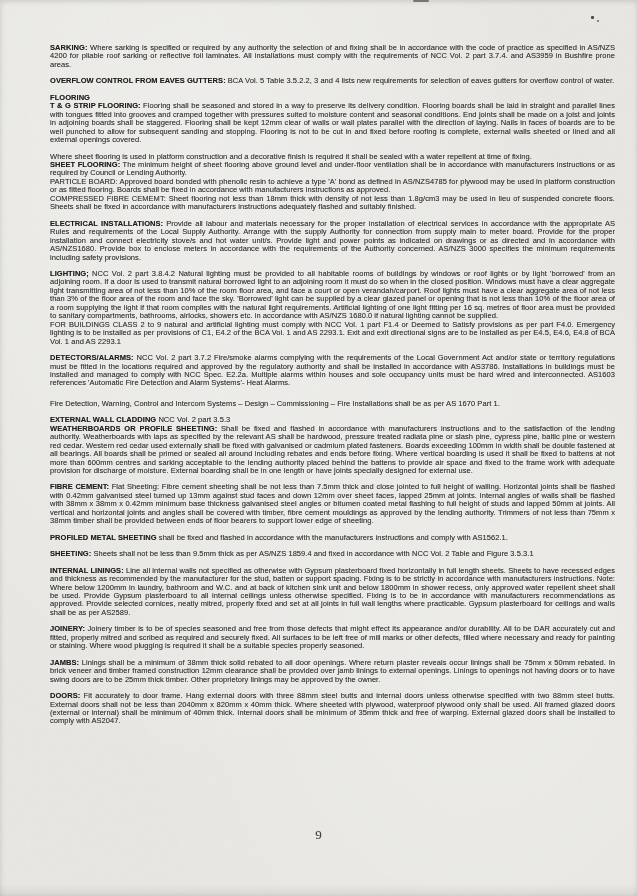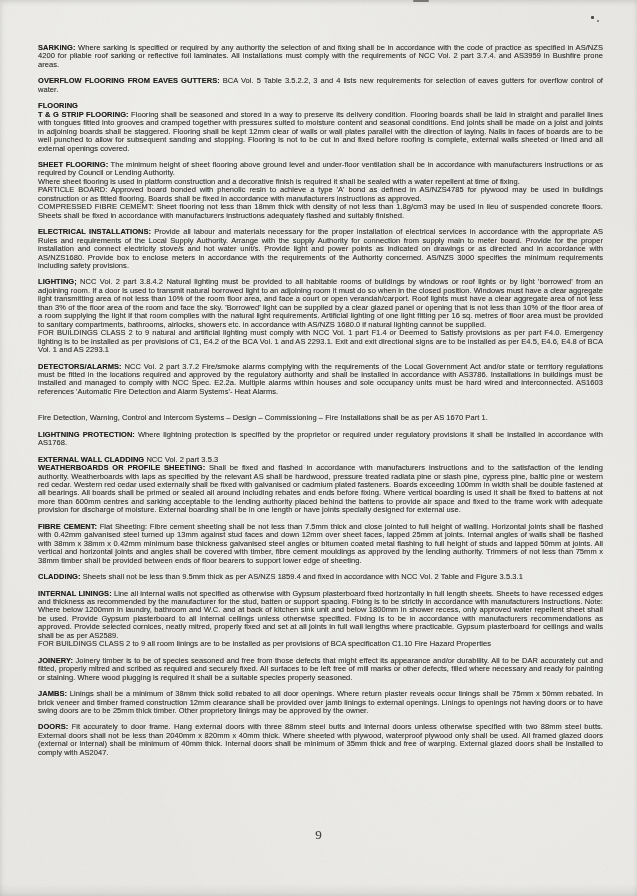--- a/index.html
+++ b/index.html
@@ -20,31 +20,31 @@
     overflow:hidden;
   }
   .noise{position:absolute;top:0;left:0;pointer-events:none;}
   .edge-bottom{position:absolute;left:0;right:0;bottom:0;height:12px;
     background:linear-gradient(rgba(0,0,0,0), rgba(0,0,0,0.07));}
   .top-dash{position:absolute;left:413px;top:0;width:16px;height:2px;background:rgba(40,40,40,0.55);border-radius:1px;}
   .speck1{position:absolute;left:591px;top:16px;width:3px;height:3px;background:#4a4a48;border-radius:1px;}
   .speck2{position:absolute;left:597px;top:20px;width:2px;height:2px;background:#6a6a66;border-radius:1px;}
   .doc{
     position:absolute;
-    left:38px; top:44px; width:565px;
+    left:50px; top:44px; width:565px;
     font-size:7.5px;
     line-height:8.45px;
     color:#3a3a3a;
     text-align:justify;
     letter-spacing:0.05px;
     text-shadow:0 0 0.45px rgba(70,70,70,0.55);
   }
   .section{margin:0 0 8px 0;}
   .part{text-align:justify;}
-  .part.gap{margin-top:18px;}
+  .part.gap{margin-top:12px;}
   .hd{font-weight:bold;color:#1e1e1e;}
   .footer-num{
     position:absolute;
     left:0; right:0; top:827px;
     text-align:center;
     font-family:"Liberation Serif", serif;
     font-size:13px;
     color:#44443f;
     text-shadow:0 0 0.5px rgba(70,70,70,0.5);
   }
@@ -67,59 +67,58 @@
 
   <div class="top-dash"></div>
   <div class="speck1"></div>
   <div class="speck2"></div>
 
   <div class="doc">
       <div class="section">
         <div class="part"><span class="hd">SARKING:</span><span> Where sarking is specified or required by any authority the selection of and fixing shall be in accordance with the code of practice as specified in AS/NZS 4200 for pliable roof sarking or reflective foil laminates. All installations must comply with the requirements of NCC Vol. 2 part 3.7.4. and AS3959 in Bushfire prone areas.</span></div>
       </div>
       <div class="section">
-        <div class="part"><span class="hd">OVERFLOW FLOORING FROM EAVES GUTTERS:</span><span> BCA Vol. 5 Table 3.5.2.2, 3 and 4 lists new requirements for selection of eaves gutters for overflow control of water.</span></div>
+        <div class="part"><span class="hd">OVERFLOW CONTROL FROM EAVES GUTTERS:</span><span> BCA Vol. 5 Table 3.5.2.2, 3 and 4 lists new requirements for selection of eaves gutters for overflow control of water.</span></div>
       </div>
       <div class="section">
         <div class="part"><span class="hd">FLOORING</span></div>
         <div class="part"><span class="hd">T &amp; G STRIP FLOORING:</span><span> Flooring shall be seasoned and stored in a way to preserve its delivery condition. Flooring boards shall be laid in straight and parallel lines with tongues fitted into grooves and cramped together with pressures suited to moisture content and seasonal conditions. End joints shall be made on a joist and joints in adjoining boards shall be staggered. Flooring shall be kept 12mm clear of walls or wall plates parallel with the direction of laying. Nails in faces of boards are to be well punched to allow for subsequent sanding and stopping. Flooring is not to be cut in and fixed before roofing is complete, external walls sheeted or lined and all external openings covered.</span></div>
       </div>
       <div class="section">
+        <div class="part"><span>Where sheet flooring is used in platform construction and a decorative finish is required it shall be sealed with a water repellent at time of fixing.</span></div>
         <div class="part"><span class="hd">SHEET FLOORING:</span><span> The minimum height of sheet flooring above ground level and under-floor ventilation shall be in accordance with manufacturers instructions or as required by Council or Lending Authority.</span></div>
-        <div class="part"><span>Where sheet flooring is used in platform construction and a decorative finish is required it shall be sealed with a water repellent at time of fixing.</span></div>
-        <div class="part"><span>PARTICLE BOARD: Approved board bonded with phenolic resin to achieve a type 'A' bond as defined in AS/NZS4785 for plywood may be used in buildings construction or as fitted flooring. Boards shall be fixed in accordance with manufacturers instructions as approved.</span></div>
+        <div class="part"><span>PARTICLE BOARD: Approved board bonded with phenolic resin to achieve a type 'A' bond as defined in AS/NZS4785 for plywood may be used in platform construction or as fitted flooring. Boards shall be fixed in accordance with manufacturers instructions as approved.</span></div>
         <div class="part"><span>COMPRESSED FIBRE CEMEMT: Sheet flooring not less than 18mm thick with density of not less than 1.8g/cm3 may be used in lieu of suspended concrete floors. Sheets shall be fixed in accordance with manufacturers instructions adequately flashed and suitably finished.</span></div>
       </div>
       <div class="section">
         <div class="part"><span class="hd">ELECTRICAL INSTALLATIONS:</span><span> Provide all labour and materials necessary for the proper installation of electrical services in accordance with the appropriate AS Rules and requirements of the Local Supply Authority. Arrange with the supply Authority for connection from supply main to meter board. Provide for the proper installation and connect electricity stove/s and hot water unit/s. Provide light and power points as indicated on drawings or as directed and in accordance with AS/NZS1680. Provide box to enclose meters in accordance with the requirements of the Authority concerned. AS/NZS 3000 specifies the minimum requirements including safety provisions.</span></div>
       </div>
       <div class="section">
         <div class="part"><span class="hd">LIGHTING;</span><span> NCC Vol. 2 part 3.8.4.2 Natural lighting must be provided to all habitable rooms of buildings by windows or roof lights or by light 'borrowed' from an adjoining room. If a door is used to transmit natural borrowed light to an adjoining room it must do so when in the closed position. Windows must have a clear aggregate light transmitting area of not less than 10% of the room floor area, and face a court or open verandah/carport. Roof lights must have a clear aggregate area of not less than 3% of the floor area of the room and face the sky. 'Borrowed' light can be supplied by a clear glazed panel or opening that is not less than 10% of the floor area of a room supplying the light if that room complies with the natural light requirements. Artificial lighting of one light fitting per 16 sq. metres of floor area must be provided to sanitary compartments, bathrooms, airlocks, showers etc. in accordance with AS/NZS 1680.0 if natural lighting cannot be supplied.</span></div>
         <div class="part"><span>FOR BUILDINGS CLASS 2 to 9 natural and artificial lighting must comply with NCC Vol. 1 part F1.4 or Deemed to Satisfy provisions as per part F4.0. Emergency lighting is to be installed as per provisions of C1, E4.2 of the BCA Vol. 1 and AS 2293.1. Exit and exit directional signs are to be installed as per E4.5, E4.6, E4.8 of BCA Vol. 1 and AS 2293.1</span></div>
       </div>
       <div class="section">
         <div class="part"><span class="hd">DETECTORS/ALARMS:</span><span> NCC Vol. 2 part 3.7.2 Fire/smoke alarms complying with the requirements of the Local Government Act and/or state or territory regulations must be fitted in the locations required and approved by the regulatory authority and shall be installed in accordance with AS3786. Installations in buildings must be installed and managed to comply with NCC Spec. E2.2a. Multiple alarms within houses and sole occupancy units must be hard wired and interconnected. AS1603 references 'Automatic Fire Detection and Alarm Systems'- Heat Alarms.</span></div>
         <div class="part gap"><span>Fire Detection, Warning, Control and Intercom Systems – Design – Commissioning – Fire Installations shall be as per AS 1670 Part 1.</span></div>
       </div>
       <div class="section">
-        <div class="part"><span class="hd">LIGHTNING PROTECTION:</span><span> Where lightning protection is specified by the proprietor or required under regulatory provisions it shall be installed in accordance with AS1768.</span></div>
-      </div>
-      <div class="section">
         <div class="part"><span class="hd">EXTERNAL WALL CLADDING</span><span> NCC Vol. 2 part 3.5.3</span></div>
         <div class="part"><span class="hd">WEATHERBOARDS OR PROFILE SHEETING:</span><span> Shall be fixed and flashed in accordance with manufacturers instructions and to the satisfaction of the lending authority. Weatherboards with laps as specified by the relevant AS shall be hardwood, pressure treated radiata pine or slash pine, cypress pine, baltic pine or western red cedar. Western red cedar used externally shall be fixed with galvanised or cadmium plated fasteners. Boards exceeding 100mm in width shall be double fastened at all bearings. All boards shall be primed or sealed all around including rebates and ends before fixing. Where vertical boarding is used it shall be fixed to battens at not more than 600mm centres and sarking acceptable to the lending authority placed behind the battens to provide air space and fixed to the frame work with adequate provision for discharge of moisture. External boarding shall be in one length or have joints specially designed for external use.</span></div>
       </div>
       <div class="section">
         <div class="part"><span class="hd">FIBRE CEMENT:</span><span> Flat Sheeting: Fibre cement sheeting shall be not less than 7.5mm thick and close jointed to full height of walling. Horizontal joints shall be flashed with 0.42mm galvanised steel turned up 13mm against stud faces and down 12mm over sheet faces, lapped 25mm at joints. Internal angles of walls shall be flashed with 38mm x 38mm x 0.42mm minimum base thickness galvanised steel angles or bitumen coated metal flashing to full height of studs and lapped 50mm at joints. All vertical and horizontal joints and angles shall be covered with timber, fibre cement mouldings as approved by the lending authority. Trimmers of not less than 75mm x 38mm timber shall be provided between ends of floor bearers to support lower edge of sheeting.</span></div>
       </div>
       <div class="section">
-        <div class="part"><span class="hd">CLADDING:</span><span> Sheets shall not be less than 9.5mm thick as per AS/NZS 1859.4 and fixed in accordance with NCC Vol. 2 Table and Figure 3.5.3.1</span></div>
+        <div class="part"><span class="hd">PROFILED METAL SHEETING</span><span> shall be fixed and flashed in accordance with the manufacturers instructions and comply with AS1562.1.</span></div>
+      </div>
+      <div class="section">
+        <div class="part"><span class="hd">SHEETING:</span><span> Sheets shall not be less than 9.5mm thick as per AS/NZS 1859.4 and fixed in accordance with NCC Vol. 2 Table and Figure 3.5.3.1</span></div>
       </div>
       <div class="section">
         <div class="part"><span class="hd">INTERNAL LININGS:</span><span> Line all internal walls not specified as otherwise with Gypsum plasterboard fixed horizontally in full length sheets. Sheets to have recessed edges and thickness as recommended by the manufacturer for the stud, batten or support spacing. Fixing is to be strictly in accordance with manufacturers instructions. Note: Where below 1200mm in laundry, bathroom and W.C. and at back of kitchen sink unit and below 1800mm in shower recess, only approved water repellent sheet shall be used. Provide Gypsum plasterboard to all internal ceilings unless otherwise specified. Fixing is to be in accordance with manufacturers recommendations as approved. Provide selected cornices, neatly mitred, properly fixed and set at all joints in full wall lengths where practicable. Gypsum plasterboard for ceilings and walls shall be as per AS2589.</span></div>
-        <div class="part"><span>FOR BUILDINGS CLASS 2 to 9 all room linings are to be installed as per provisions of BCA specification C1.10 Fire Hazard Properties</span></div>
       </div>
       <div class="section">
         <div class="part"><span class="hd">JOINERY:</span><span> Joinery timber is to be of species seasoned and free from those defects that might effect its appearance and/or durability. All to be DAR accurately cut and fitted, properly mitred and scribed as required and securely fixed. All surfaces to be left free of mill marks or other defects, filled where necessary and ready for painting or staining. Where wood plugging is required it shall be a suitable species properly seasoned.</span></div>
       </div>
       <div class="section">
         <div class="part"><span class="hd">JAMBS:</span><span> Linings shall be a minimum of 38mm thick solid rebated to all door openings. Where return plaster reveals occur linings shall be 75mm x 50mm rebated. In brick veneer and timber framed construction 12mm clearance shall be provided over jamb linings to external openings. Linings to openings not having doors or to have swing doors are to be 25mm thick timber. Other proprietory linings may be approved by the owner.</span></div>
       </div>
       <div class="section">
         <div class="part"><span class="hd">DOORS:</span><span> Fit accurately to door frame. Hang external doors with three 88mm steel butts and internal doors unless otherwise specified with two 88mm steel butts. External doors shall not be less than 2040mm x 820mm x 40mm thick. Where sheeted with plywood, waterproof plywood only shall be used. All framed glazed doors (external or internal) shall be minimum of 40mm thick. Internal doors shall be minimum of 35mm thick and free of warping. External glazed doors shall be installed to comply with AS2047.</span></div>
       </div>

